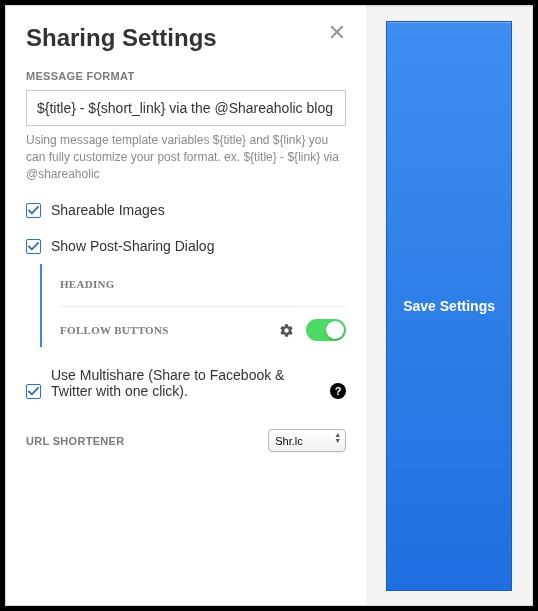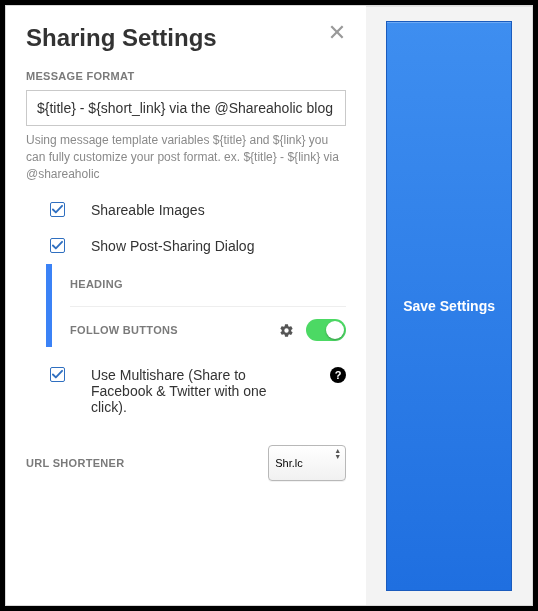--- a/index.html
+++ b/index.html
@@ -59,44 +59,44 @@
     background: #fff;
   }
   .hint {
     font-size: 12px;
     color: #8a8a8a;
     margin-top: 6px;
     line-height: 1.4;
   }
   .checkbox-row {
     display: flex;
-    align-items: flex-start;
-    gap: 26px;
+    align-items: flex-end;
+    gap: 10px;
     margin-top: 20px;
     font-size: 14px;
     color: #333;
-    margin-left: 24px;
   }
   .checkbox {
     width: 15px;
     height: 15px;
     border: 1px solid #2f6fc0;
     border-radius: 2px;
     display: inline-flex;
     align-items: center;
     justify-content: center;
     cursor: pointer;
     flex-shrink: 0;
   }
   .checkbox svg { width: 11px; height: 11px; }
   .sub-block {
-    border-left: 6px solid #3b82f6;
-    margin-left: 20px;
+    border-left: 2px solid #3b82f6;
+    margin-left: 14px;
     padding: 14px 0 6px 18px;
     margin-top: 10px;
+    font-family: Liberation Serif, serif;
   }
   .sub-block hr {
     border: none;
     border-top: 1px solid #eee;
     margin: 16px 0 12px 0;
   }
   .follow-row {
     display: flex;
     align-items: center;
     justify-content: space-between;
@@ -143,21 +143,21 @@
   }
   .shortener-row {
     display: flex;
     align-items: center;
     justify-content: space-between;
     margin-top: 30px;
   }
   .select-wrap {
     position: relative;
     width: 78px;
-    height: 36px;
+    height: 23px;
     border: 1px solid #b8b8b8;
     border-radius: 4px;
     background: linear-gradient(#fff,#f1f1f1);
     font-size: 11px;
     display: flex;
     align-items: center;
     padding-left: 6px;
     cursor: pointer;
     box-shadow: 0 1px 0 rgba(0,0,0,0.05);
   }

